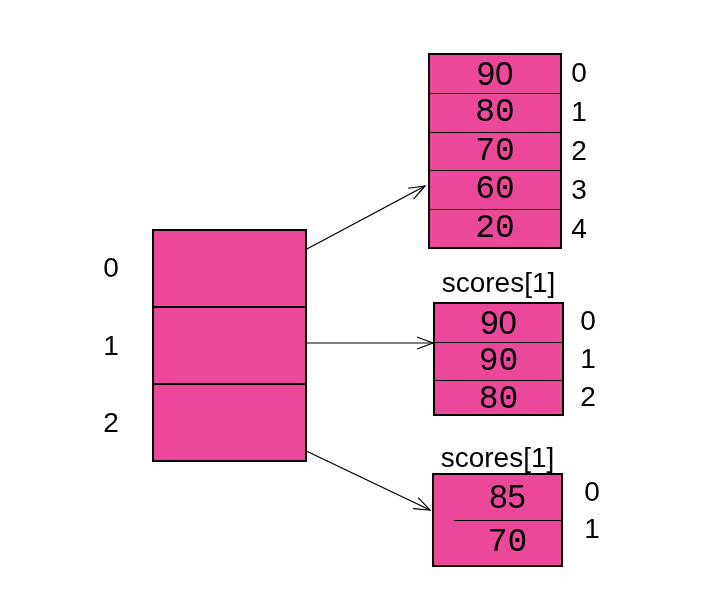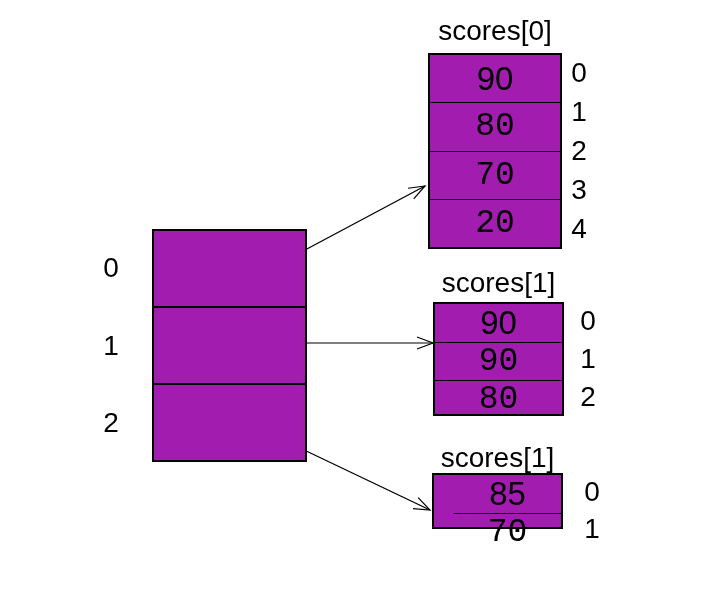--- a/index.html
+++ b/index.html
@@ -24,21 +24,21 @@
     font-size: 28px;
     line-height: 32px;
     white-space: nowrap;
   }
   .box {
     position: absolute;
     border: 2px solid #000000;
     box-sizing: border-box;
     display: flex;
     flex-direction: column;
-    background: #a21caf;
+    background: #ec4899;
   }
   .box .row {
     flex: 1;
     display: flex;
     align-items: center;
     justify-content: center;
     font-size: 33px;
   }
   .box .row + .row { border-top: 1.5px solid #000000; font-family: Liberation Mono, monospace; }
   .box.main .row + .row { border-top: 2px solid #000000; }
@@ -65,21 +65,21 @@
   .sub0-box   { left: 428px; top: 53px;  width: 134px; height: 196px; }
   .sub0-idx   { left: 564px; top: 53px;  width: 30px;  height: 196px; }
 
   
   .sub1-title { left: 433px; top: 267px; width: 131px; }
   .sub1-box   { left: 433px; top: 302px; width: 131px; height: 114px; }
   .sub1-idx   { left: 573px; top: 302px; width: 30px;  height: 114px; }
 
   
   .sub2-title { left: 432px; top: 442px; width: 131px; }
-  .sub2-box   { left: 432px; top: 473px; width: 131px; height: 56px; padding-left: 20px; }
+  .sub2-box   { left: 432px; top: 473px; width: 131px; height: 94px; padding-left: 20px; }
   .sub2-idx   { left: 577px; top: 473px; width: 30px;  height: 74px; }
 </style>
 </head>
 <body>
 
 <div class="canvas">
 
   <svg class="arrow-layer" width="726" height="590" viewBox="0 0 726 590" xmlns="http://www.w3.org/2000/svg">
     <defs>
       <marker id="openArrow" markerUnits="userSpaceOnUse" markerWidth="20" markerHeight="16" refX="17" refY="7" orient="auto">
@@ -95,25 +95,25 @@
     <div class="idx">0</div>
     <div class="idx">1</div>
     <div class="idx">2</div>
   </div>
   <div class="box main main-box">
     <div class="row"></div>
     <div class="row"></div>
     <div class="row"></div>
   </div>
 
-  <div class="title sub0-title">scores[0]</div>
   <div class="box sub0-box">
     <div class="row">90</div>
     <div class="row">80</div>
     <div class="row">70</div>
+    <div class="row">60</div>
     <div class="row">20</div>
   </div>
   <div class="idx-col sub0-idx">
     <div class="idx">0</div>
     <div class="idx">1</div>
     <div class="idx">2</div>
     <div class="idx">3</div>
     <div class="idx">4</div>
   </div>
 

